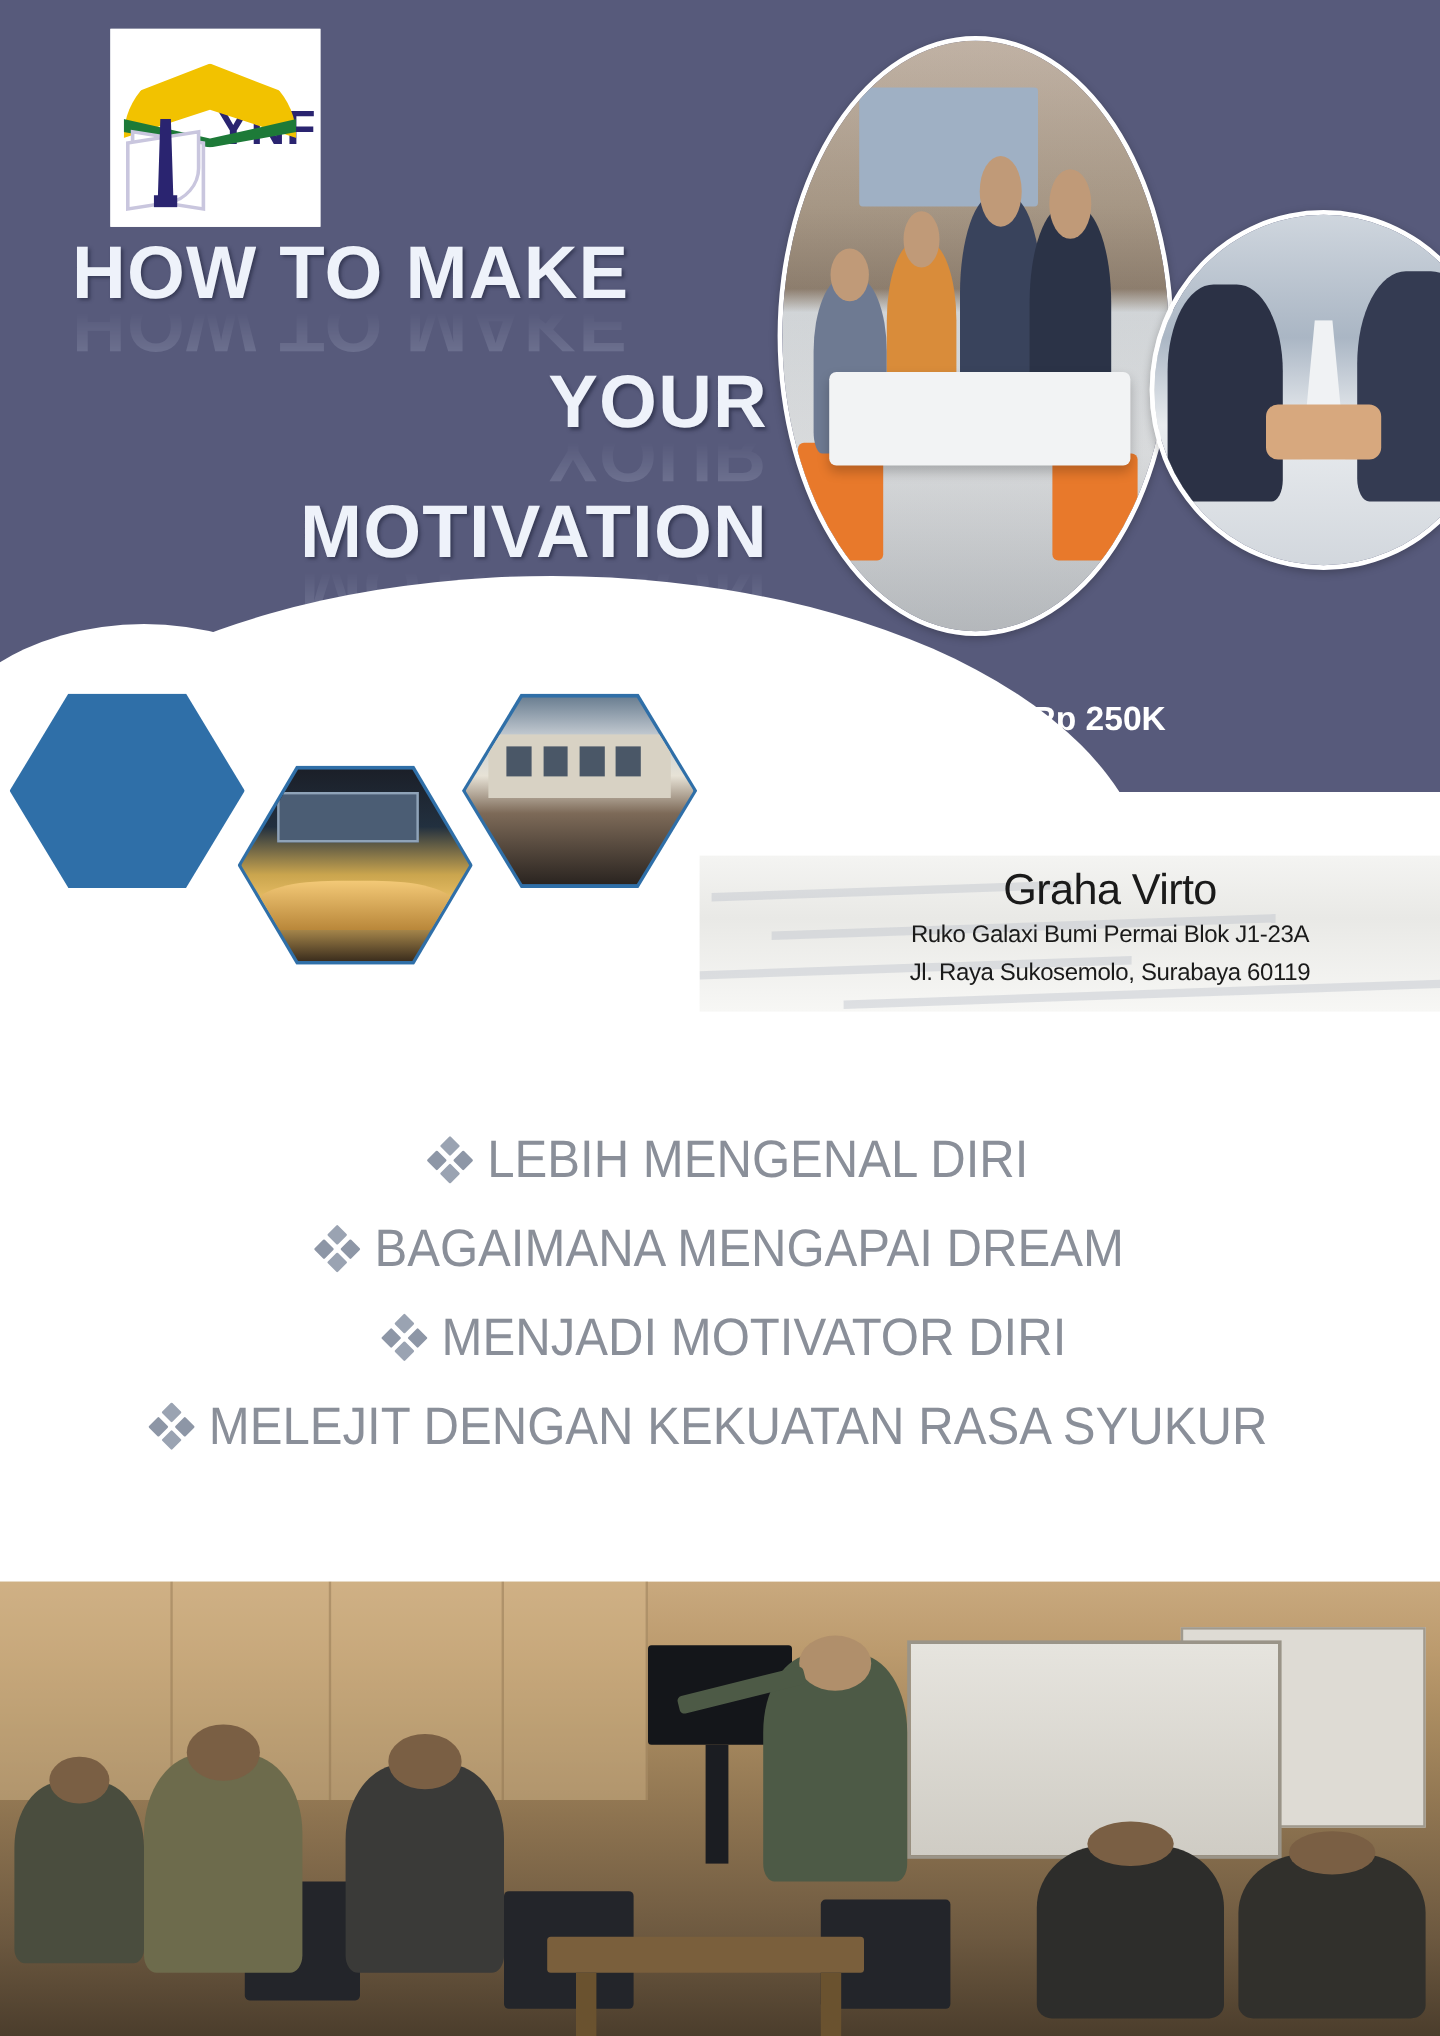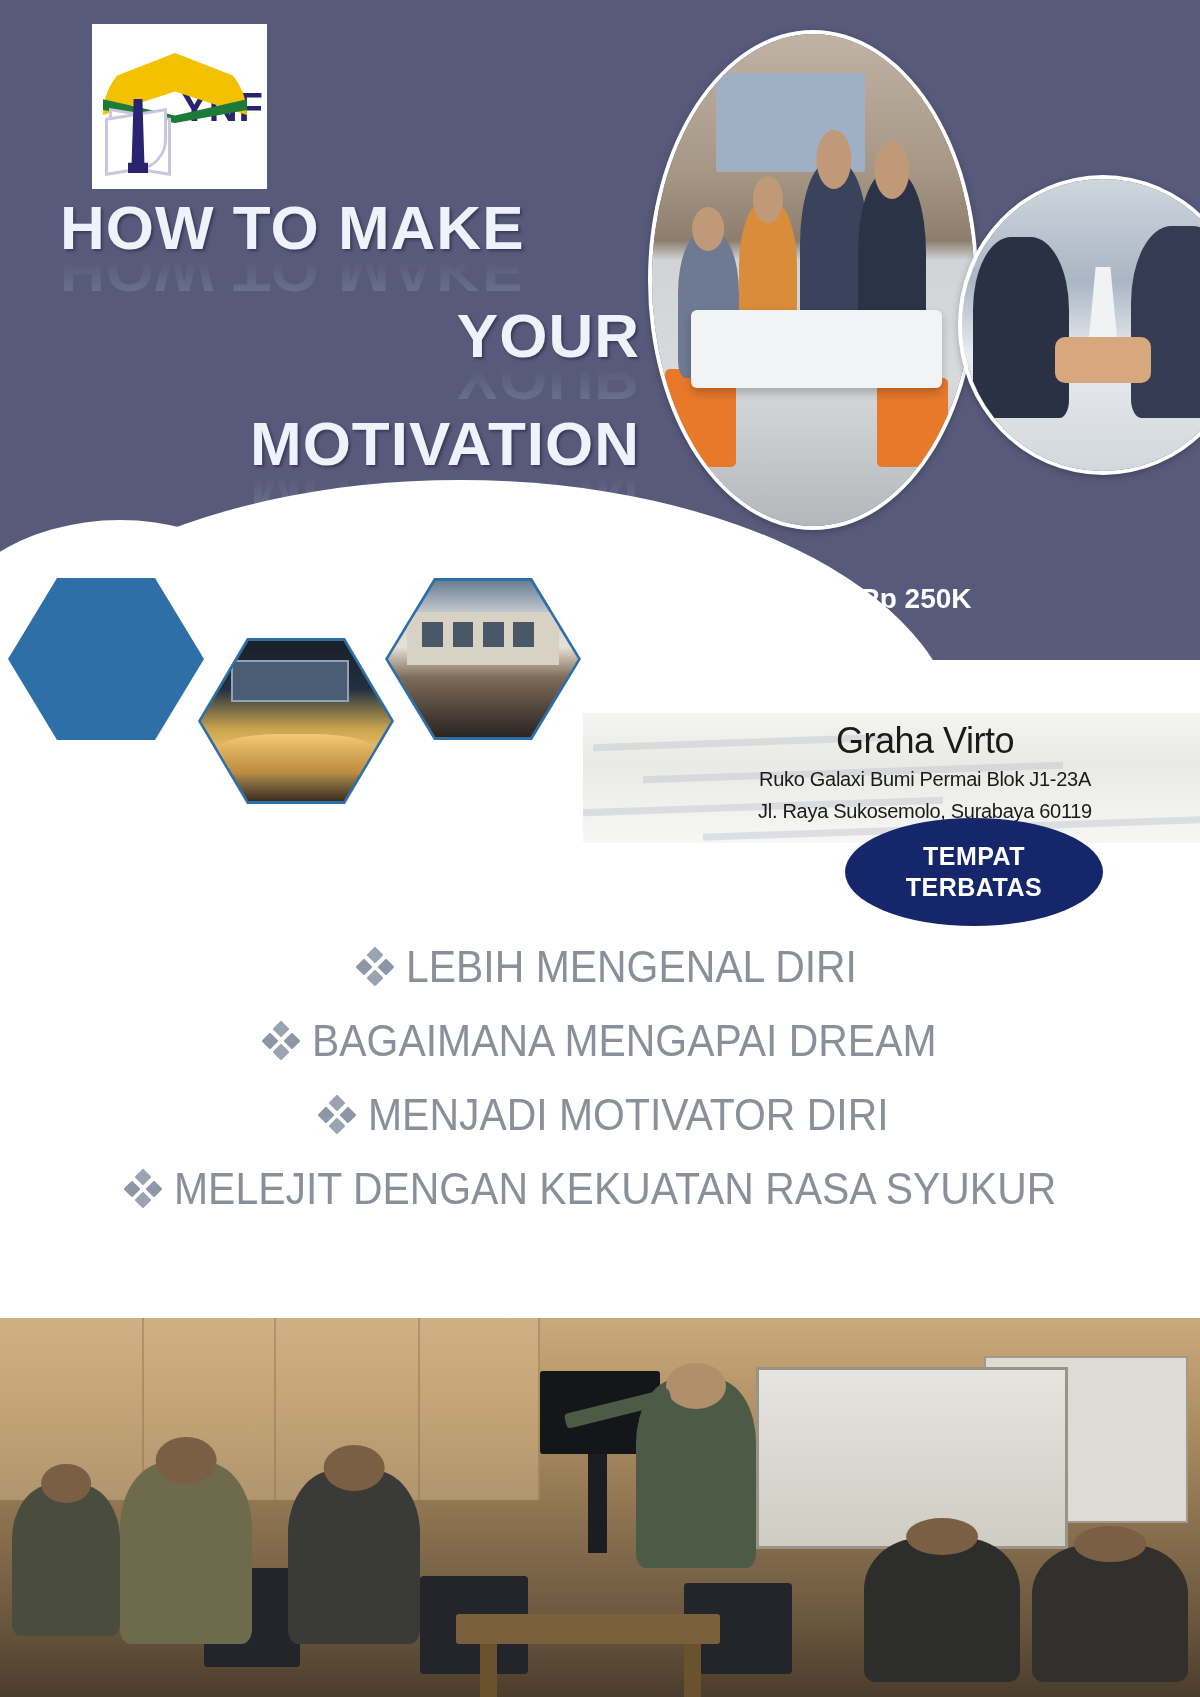--- a/index.html
+++ b/index.html
@@ -650,24 +650,20 @@
     <div class="venue-streak vs3"></div>
     <div class="venue-streak vs4"></div>
     <div class="venue-text">
       <div class="venue-name">Graha Virto</div>
       <div class="venue-addr">Ruko Galaxi Bumi Permai Blok J1-23A</div>
       <div class="venue-addr">Jl. Raya Sukosemolo, Surabaya 60119</div>
     </div>
   </div>
 
 
-  <div class="badge">
-    <div>TEMPAT</div>
-    <div>TERBATAS</div>
-  </div>
 
   <div class="bullets">
     <div class="bullet-row">
       <span class="bullet-mark">
         <i class="dia dia-t"></i>
           <i class="dia dia-l"></i>
           <i class="dia dia-r"></i>
           <i class="dia dia-b"></i>
       </span>
       <span class="bullet-text">LEBIH MENGENAL DIRI</span>

